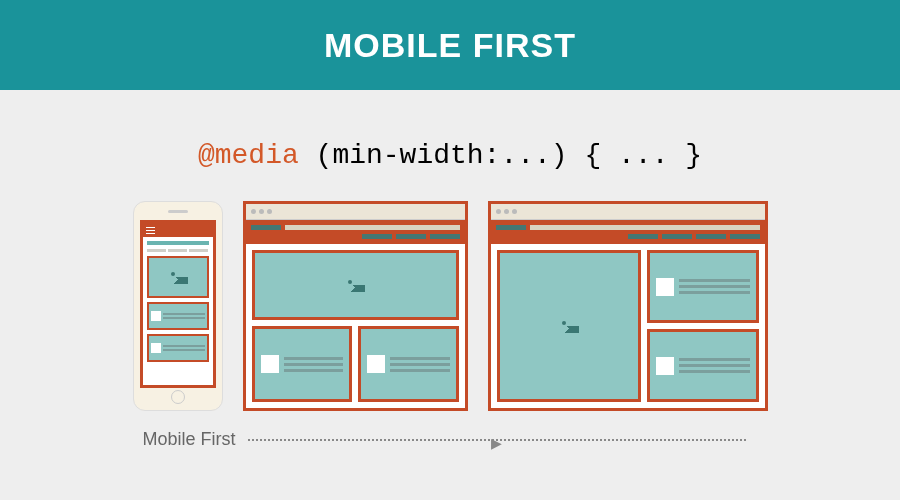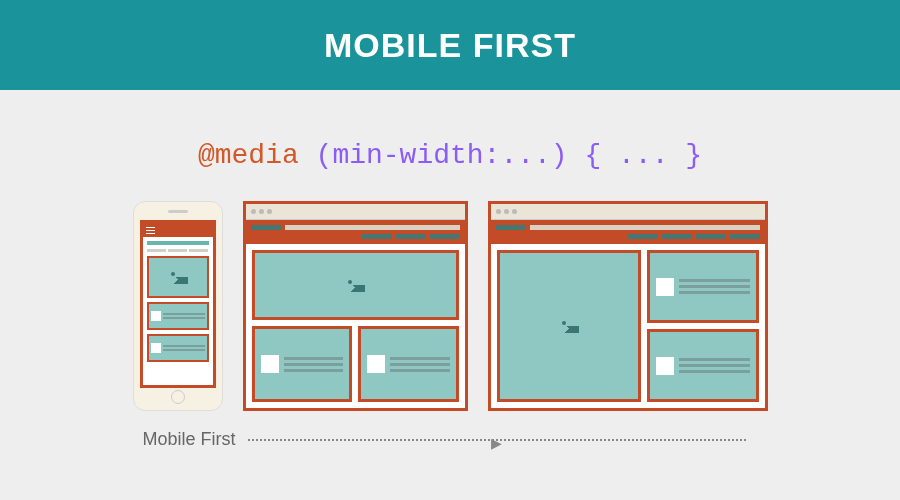--- a/index.html
+++ b/index.html
@@ -2,21 +2,21 @@
 <html><head>
 <meta charset="utf-8">
 <style>
   * { margin: 0; padding: 0; box-sizing: border-box; }
   body { width: 900px; height: 500px; background: #eeeeee; font-family: Arial, sans-serif; overflow: hidden; }
   .header { background: #1a939a; height: 90px; display: flex; align-items: center; justify-content: center; }
   .header h1 { color: #fff; font-size: 34px; font-weight: bold; letter-spacing: 1px; }
   .content { padding: 50px 0 0 0; display: flex; flex-direction: column; align-items: center; }
   .code { font-family: "Courier New", monospace; font-size: 28px; margin-bottom: 30px; }
   .code .kw { color: #d35828; text-align: right; }
-  .code .rest { color: #8b5cf6; }
+  .code .rest { color: #000000; }
   .diagram { display: flex; align-items: flex-end; gap: 20px; position: relative; }
   
   .phone-shell { width: 90px; height: 210px; background: #f7f1e3; border-radius: 12px; border: 1px solid #ddd; padding: 18px 6px 22px 6px; position: relative; display: flex; flex-direction: column; }
   .phone-shell::before { content: ""; position: absolute; top: 8px; left: 50%; transform: translateX(-50%); width: 20px; height: 3px; background: #ccc; border-radius: 2px; }
   .phone-shell::after { content: ""; position: absolute; bottom: 6px; left: 50%; transform: translateX(-50%); width: 12px; height: 12px; border: 1px solid #ccc; border-radius: 50%; }
   .phone-inner { flex: 1; background: #fff; border: 3px solid #c44b27; display: flex; flex-direction: column; }
   .phone-top { background: #c44b27; height: 14px; display: flex; align-items: center; padding: 0 3px; gap: 2px; }
   .burger { width: 9px; height: 7px; display: flex; flex-direction: column; justify-content: space-between; }
   .burger span { height: 1px; background: #fff; }
   .phone-body { flex: 1; padding: 4px; display: flex; flex-direction: column; gap: 4px; }

